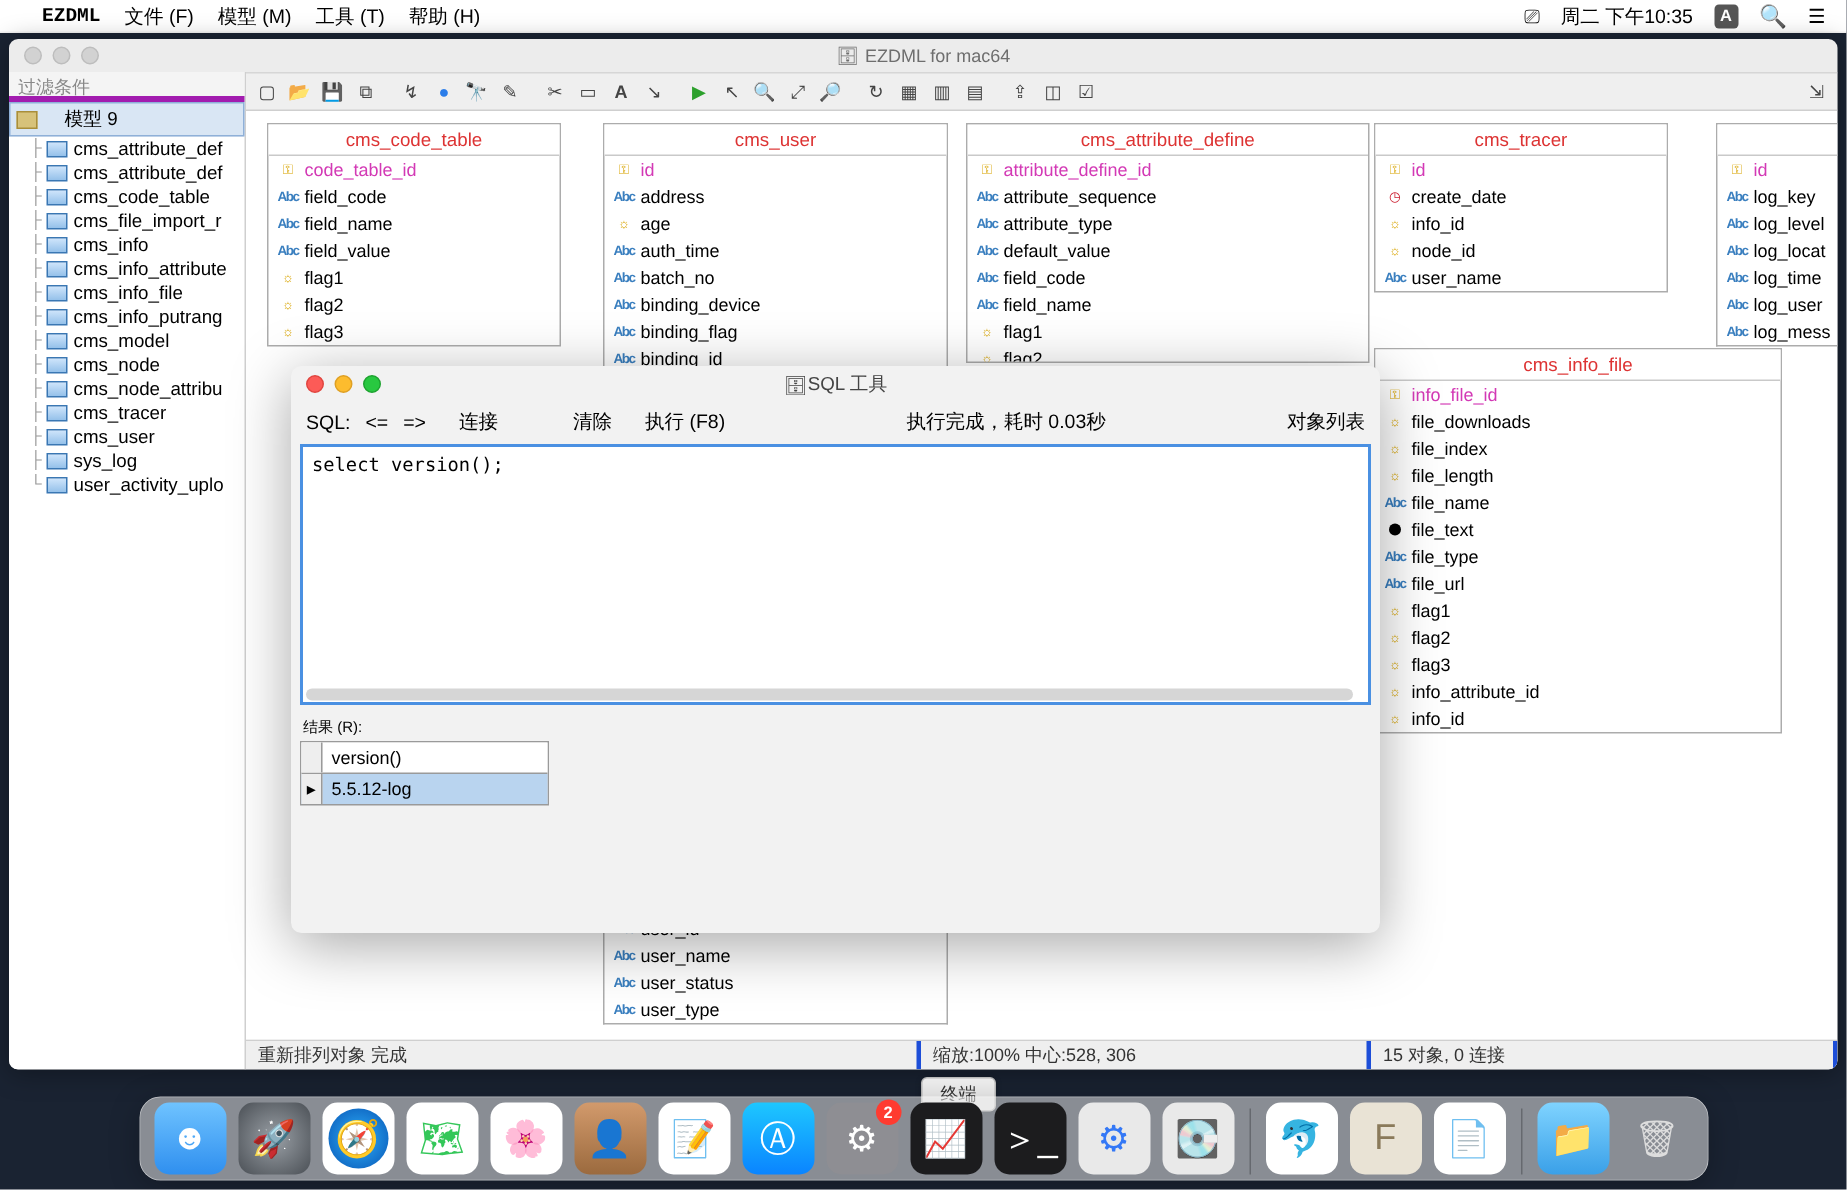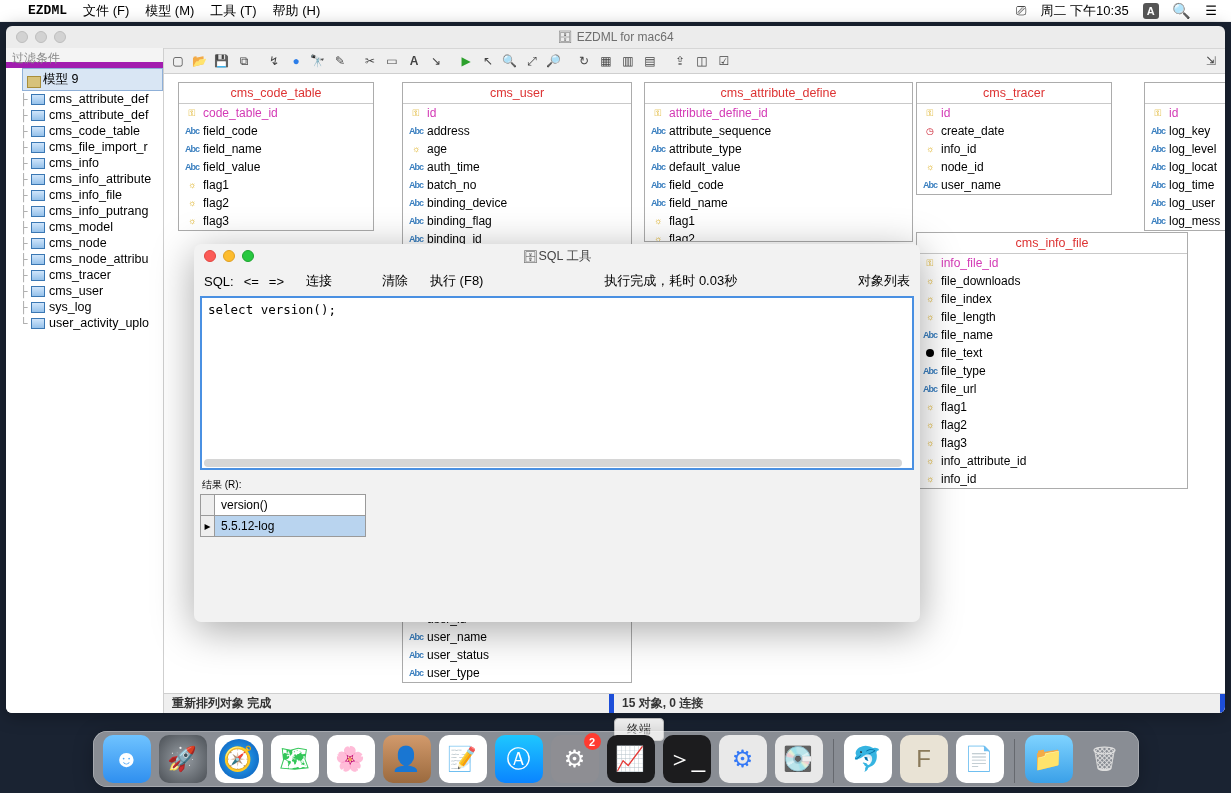--- a/index.html
+++ b/index.html
@@ -22,22 +22,22 @@
 .titlebar .titecenter { display:flex; align-items:center; gap:4px; }
 
 .toolbar-row { height: 26px; background: #efefef; border-top: 1px solid #d6d6d6; border-bottom: 1px solid #cfcfcf; display: flex; align-items: center; padding: 0 4px; gap: 2px; }
 .tbtn { width: 20px; height: 20px; display:flex; align-items:center; justify-content:center; font-size:12px; color:#444; cursor:pointer; }
 .tsep { width:6px; }
 
 .body { flex: 1; display: flex; overflow:hidden; }
 
 
 .sidebar { width: 158px; background: #fff; border-right: 1px solid #cfcfcf; display:flex; flex-direction:column; font-size: 12.5px; }
-.sidebar .filterlabel { height: 20px; padding: 2px 6px; color:#888; font-size:12px; background:#f4f4f4; border-bottom:6px solid #a21caf;}
-.sidebar .root { background:#d9e6f4; padding:2px 4px; display:flex; align-items:flex-end; gap:2px; border:1px solid #8fb0d8;margin-left:16px; }
+.sidebar .filterlabel { height: 20px; padding: 2px 6px; color:#888; font-size:12px; background:#f4f4f4; border-bottom:4px solid #a21caf;}
+.sidebar .root { background:#d9e6f4; padding:2px 4px; display:flex; align-items:center; gap:18px; border:1px solid #8fb0d8; }
 .sidebar .root .picon { width:14px; height:12px; background:#d7c27a; border:1px solid #a98e3a; }
 .tree { flex:1; overflow:hidden; }
 .titem { display:flex; align-items:center; padding:1px 0 1px 14px; white-space:nowrap; gap:1px; color:#000; }
 .titem .branch { color:#999; font-size:11px; width:10px; display:inline-block;}
 .titem .eicon { width:14px; height:11px; border:1px solid #3a77b3; background:linear-gradient(#cfe5fb,#95c1ea); display:inline-block; margin-right:3px;}
 
 
 .canvas { flex:1; position:relative; background:#fff; overflow:hidden; }
 .entity { position:absolute; background:#fff; border:1px solid #acacac; font-size:12px; }
 .entity .ehead { background:#fff; color:#d33; text-align:center; padding:3px 0; border-bottom:1px solid #c9c9c9; font-size:12.5px; }
@@ -64,21 +64,21 @@
 .sqlscroll { position:absolute; bottom:1px; left:2px; right:10px; height:8px; background:#d6d6d6; border-radius:4px;}
 .reslabel { padding:6px 8px 2px; font-size:10px; }
 .resgrid { margin:0 6px; border:1px solid #9a9a9a; width:166px; font-size:12px;text-align:center;}
 .resgrid .rh { background:#fff; border-bottom:1px solid #9a9a9a; padding:3px 8px; display:flex;}
 .resgrid .rh .rowhead { width:14px; border-right:1px solid #9a9a9a; margin:-3px 6px -3px -8px; background:#eee;}
 .resgrid .rr { background:#b9d4ef; padding:3px 8px; display:flex;}
 .resgrid .rr .rowhead { width:14px; border-right:1px solid #9a9a9a; margin:-3px 6px -3px -8px; background:#eee; display:flex; align-items:center; justify-content:center; color:#000;}
 
 
 .statusbar { height:20px; background:#efefef; border-top:1px solid #cfcfcf; display:flex; align-items:center; font-size:12px; color:#333; }
-.statusbar .cell { padding:0 8px; border-right:5px solid #1d4ed8; height:100%; display:flex; align-items:center; white-space:nowrap;font-weight:bold;}
+.statusbar .cell { padding:0 8px; border-right:3px solid #1d4ed8; height:100%; display:flex; align-items:center; white-space:nowrap;}
 .statusbar .cell.wide { width:450px; }
 .statusbar .cell.mid { width:300px; justify-content:flex-start; }
 
 
 .dock-wrap { position:absolute; bottom:6px; left:50%; transform:translateX(-50%); }
 .dock { background: rgba(230,230,230,0.55); border-radius:14px; padding:4px 10px; display:flex; align-items:flex-end; gap:8px; box-shadow: 0 0 0 0.5px rgba(255,255,255,0.5) inset, 0 4px 20px rgba(0,0,0,0.25);}
 .dicon { width:48px; height:48px; border-radius:10px; display:flex; align-items:center; justify-content:center; font-size:24px; color:#fff; position:relative;}
 .dsep { width:1px; height:44px; background: rgba(0,0,0,0.25); margin: 0 2px;}
 .badge { position:absolute; top:-2px; right:-2px; background:#ff3b30; color:#fff; font-size:11px; width:17px; height:17px; border-radius:50%; display:flex; align-items:center; justify-content:center; font-weight:700;}
 .tooltip { position:absolute; bottom:52px; left:614px; background:#efefef; border:1px solid #bbb; border-radius:4px; padding:2px 12px; font-size:12px; color:#333; box-shadow:0 1px 4px rgba(0,0,0,0.2);}
@@ -495,20 +495,21 @@
               <div class="efield">
                 <span class="fic bulb-ic">☼</span>
                 <span>info_id</span>
               </div>
             </div>
         </div>
       </div>
 
       <div class="statusbar">
         <div class="cell wide">重新排列对象 完成</div>
+        <div class="cell mid">缩放:100% 中心:528, 306</div>
         <div class="cell" style="flex:1">15 对象, 0 连接</div>
       </div>
     </div>
   </div>
 </div>
 
 <div class="dialog">
   <div class="dtitle">
     <div class="lights">
       <div class="light red"></div>

